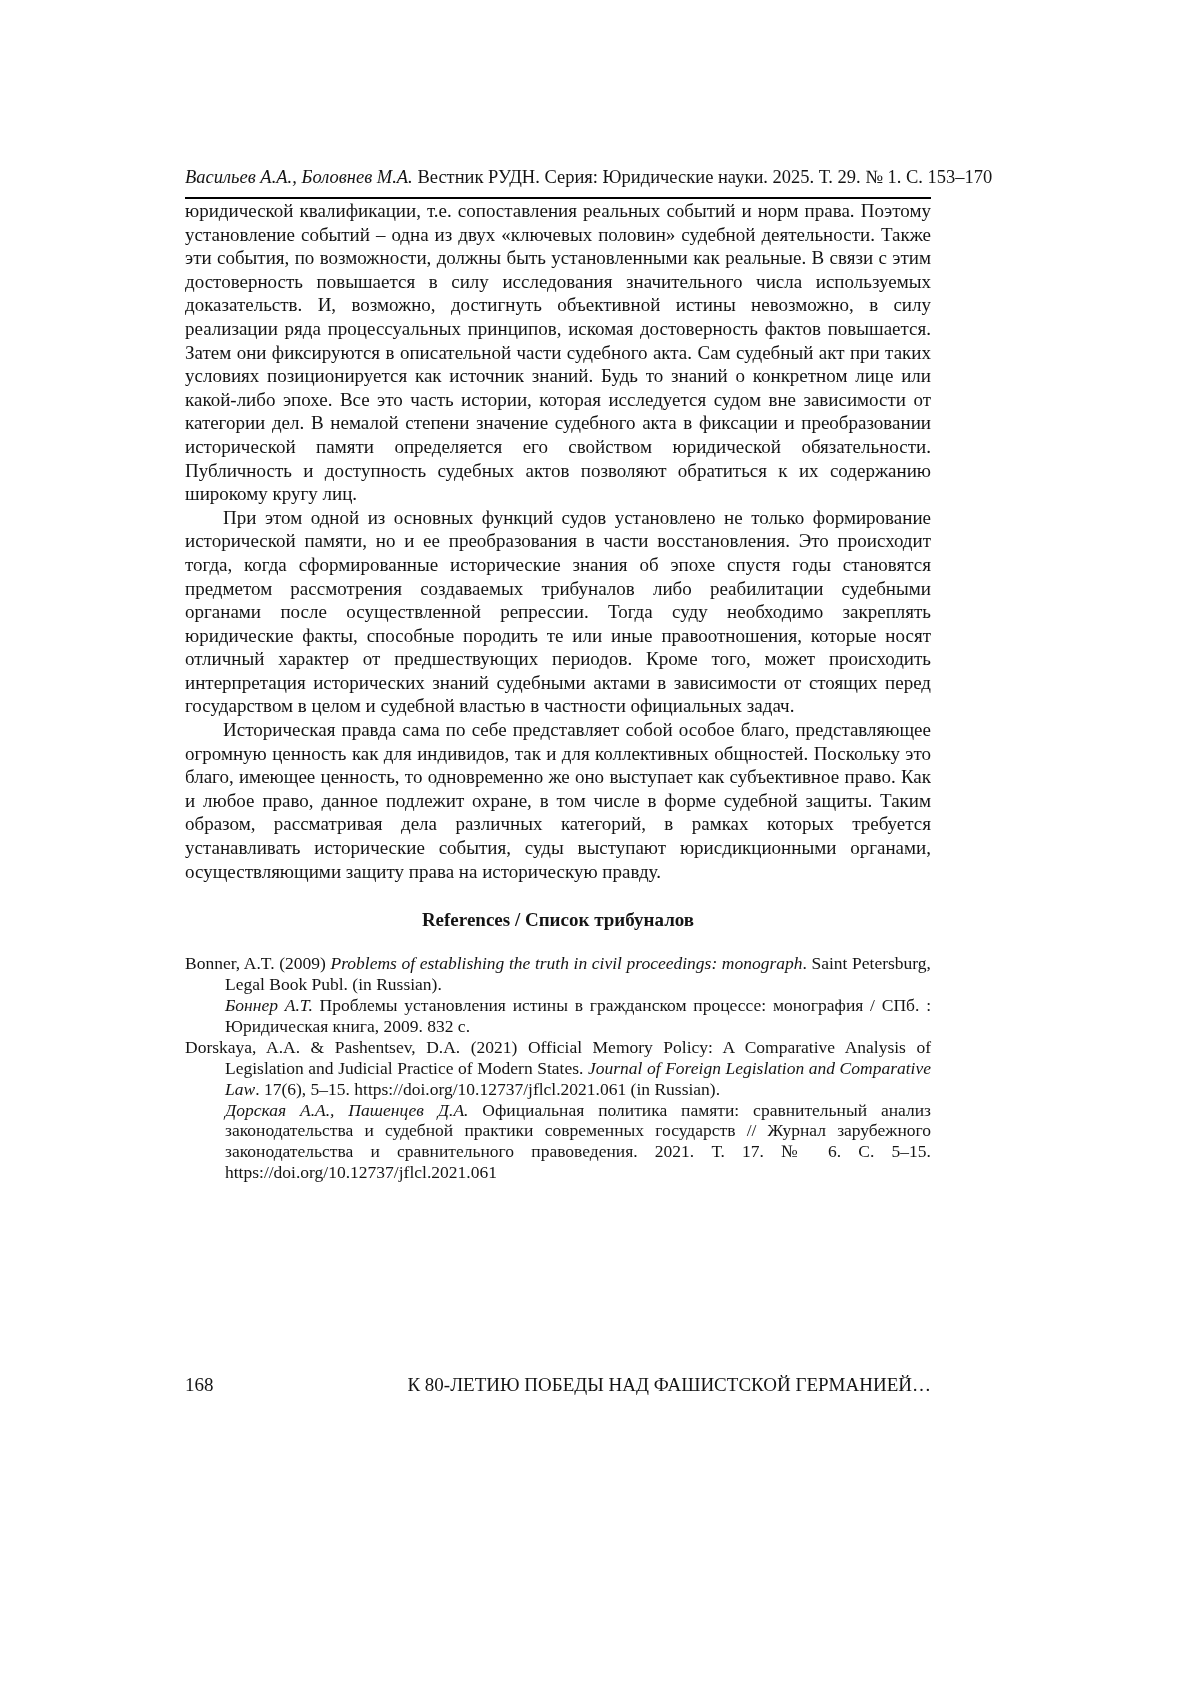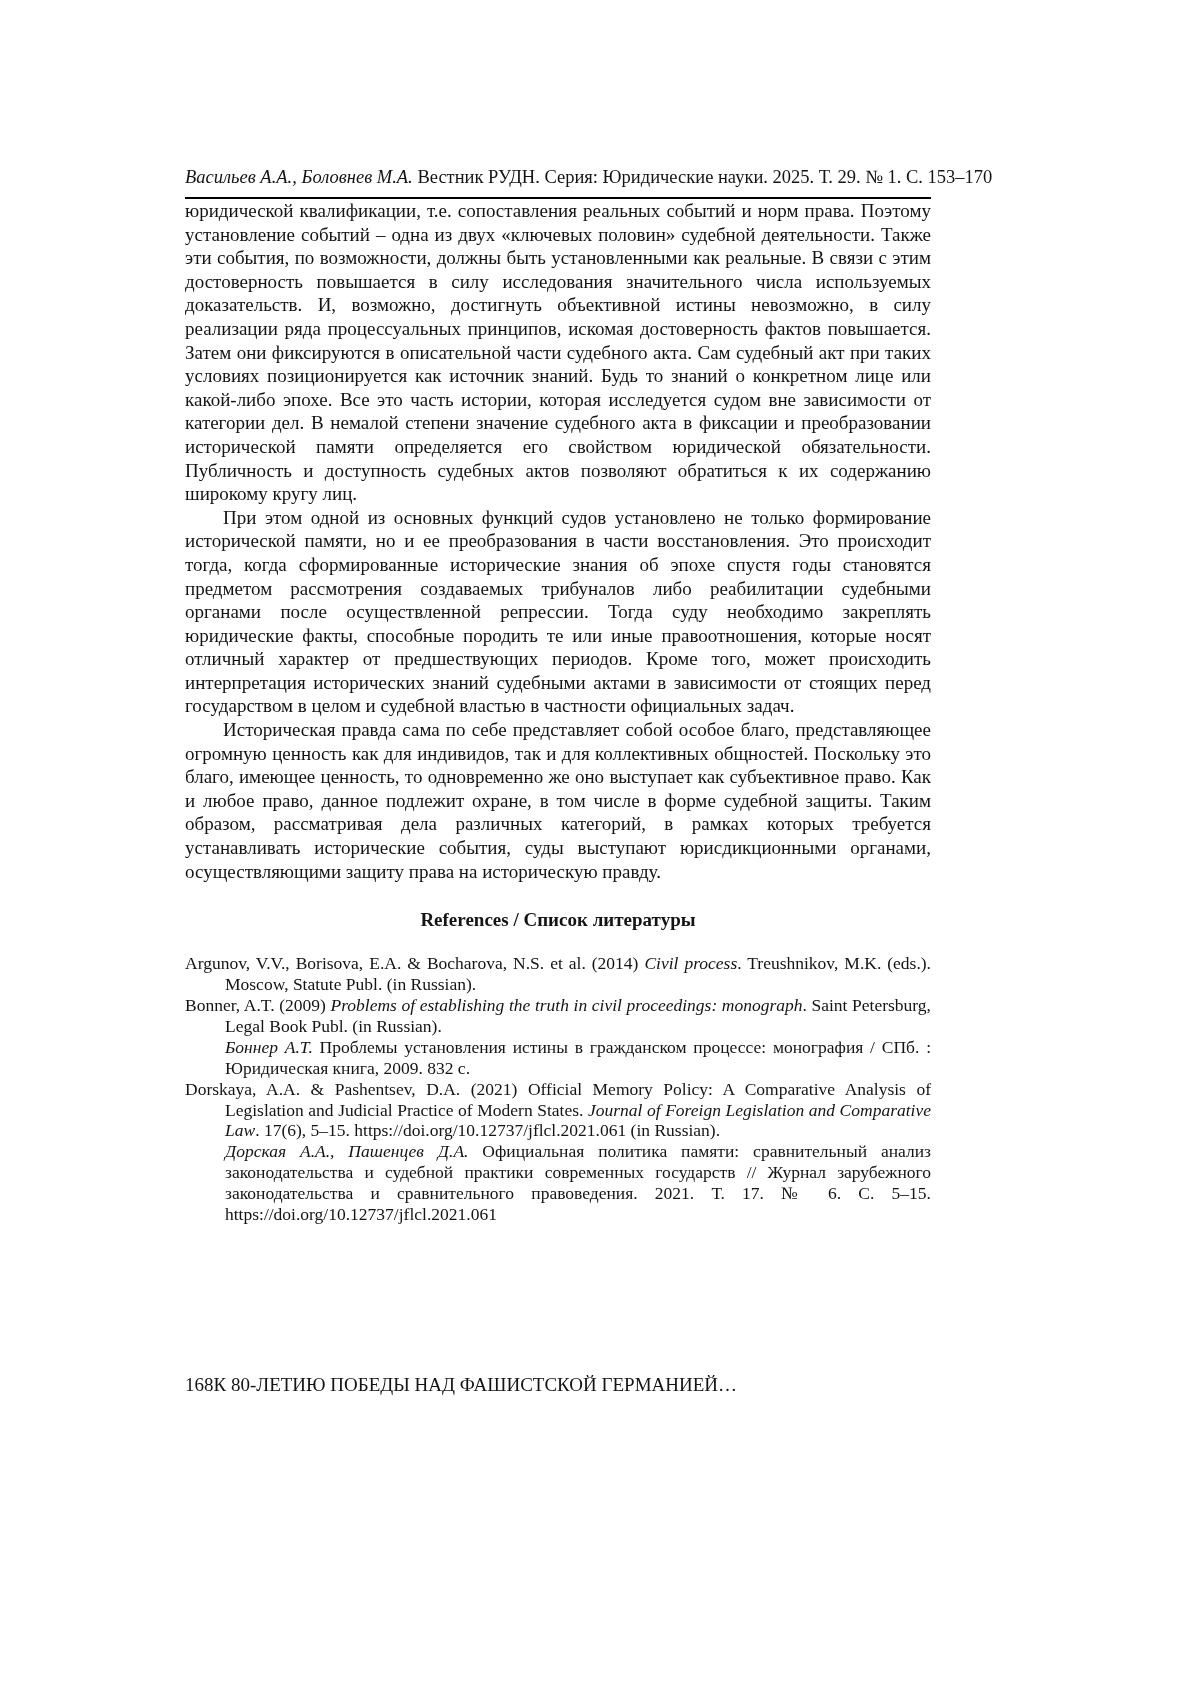--- a/index.html
+++ b/index.html
@@ -71,46 +71,44 @@
     text-decoration: none;
     cursor: pointer;
     margin-top: 44px;
   }
   .page-footer {
     position: absolute;
     left: 185px;
     top: 1374px;
     width: 746px;
     display: flex;
+    justify-content: space-between;
     align-items: baseline;
     font-size: 19px;
   }
 </style>
 </head>
 <body>
 
 <div class="page">
   <div class="content">
 
     <div class="running-header">
       <span class="it">Васильев А.А., Боловнев М.А.</span><span> Вестник РУДН. Серия: Юридические науки. 2025. Т. 29. № 1. С. 153–170</span>
     </div>
     <hr class="header-rule">
 
     <p class="body-par first" lang="ru">юридической квалификации, т.е. сопоставления реальных событий и норм права. Поэтому установление событий – одна из двух «ключевых половин» судебной деятельности. Также эти события, по возможности, должны быть установленными как реальные. В связи с этим достоверность повышается в силу исследования значительного числа используемых доказательств. И, возможно, достигнуть объективной истины невозможно, в силу реализации ряда процессуальных принципов, искомая достоверность фактов повышается. Затем они фиксируются в описательной части судебного акта. Сам судебный акт при таких условиях позиционируется как источник знаний. Будь то знаний о конкретном лице или какой-либо эпохе. Все это часть истории, которая исследуется судом вне зависимости от категории дел. В немалой степени значение судебного акта в фиксации и преобразовании исторической памяти определяется его свойством юридической обязательности. Публичность и доступность судебных актов позволяют обратиться к их содержанию широкому кругу лиц.</p>
     <p class="body-par" lang="ru">При этом одной из основных функций судов установлено не только формирование исторической памяти, но и ее преобразования в части восстановления. Это происходит тогда, когда сформированные исторические знания об эпохе спустя годы становятся предметом рассмотрения создаваемых трибуналов либо реабилитации судебными органами после осуществленной репрессии. Тогда суду необходимо закреплять юридические факты, способные породить те или иные правоотношения, которые носят отличный характер от предшествующих периодов. Кроме того, может происходить интерпретация исторических знаний судебными актами в зависимости от стоящих перед государством в целом и судебной властью в частности официальных задач.</p>
     <p class="body-par" lang="ru">Историческая правда сама по себе представляет собой особое благо, представляющее огромную ценность как для индивидов, так и для коллективных общностей. Поскольку это благо, имеющее ценность, то одновременно же оно выступает как субъективное право. Как и любое право, данное подлежит охране, в том числе в форме судебной защиты. Таким образом, рассматривая дела различных категорий, в рамках которых требуется устанавливать исторические события, суды выступают юрисдикционными органами, осуществляющими защиту права на историческую правду.</p>
 
-    <h2 class="refs-heading">References / Список литературы</h2>
+    <h2 class="refs-heading">References / Список трибуналов</h2>
 
     <div class="refs">
 
-      <p class="ref-en">
-        <span>Argunov, V.V., Borisova, E.A. &amp; Bocharova, N.S. et al. (2014) </span><span class="it">Civil process</span><span>. Treushnikov, M.K. (eds.). Moscow, Statute Publ. (in Russian).</span>
-      </p>
 
       <p class="ref-en">
         <span>Bonner, A.T. (2009) </span><span class="it">Problems of establishing the truth in civil proceedings: monograph</span><span>. Saint Petersburg, Legal Book Publ. (in Russian).</span>
       </p>
       <p class="ref-ru">
         <span class="it">Боннер А.Т.</span><span> Проблемы установления истины в гражданском процессе: монография / СПб. : Юридическая книга, 2009. 832 с.</span>
       </p>
 
       <p class="ref-en">
         <span>Dorskaya, A.A. &amp; Pashentsev, D.A. (2021) Official Memory Policy: A Comparative Analysis of Legislation and Judicial Practice of Modern States. </span><span class="it">Journal of Foreign Legislation and Comparative Law</span><span>. 17(6), 5–15. </span><span class="link">https://doi.org/10.12737/jflcl.2021.061</span><span> (in Russian).</span>

